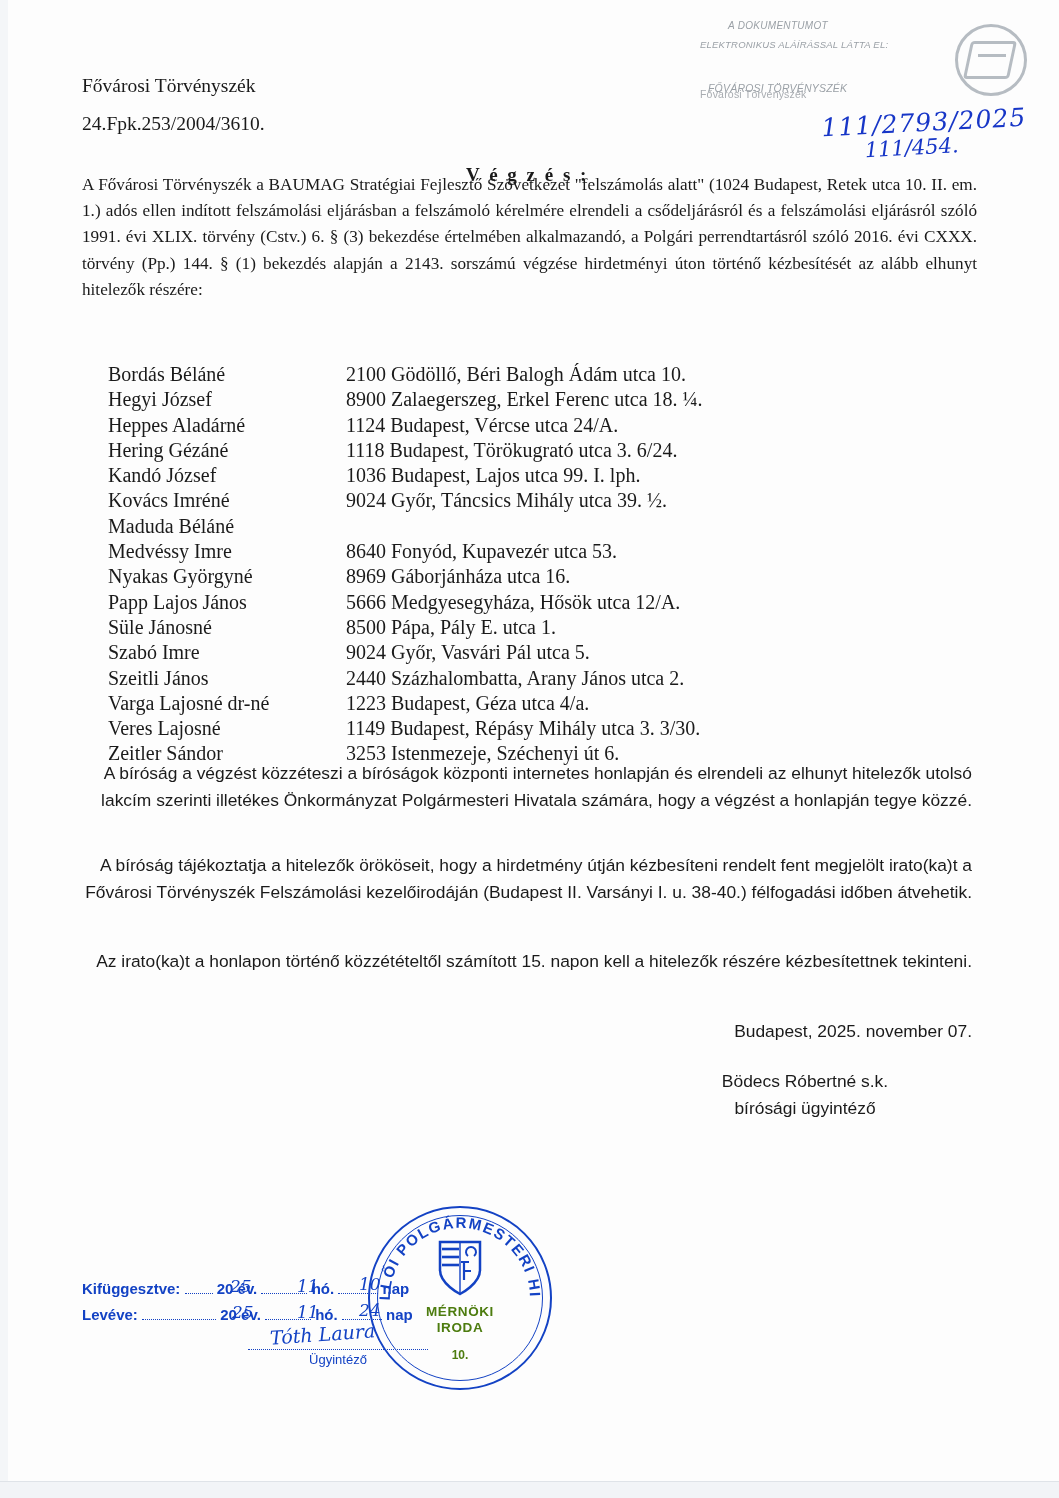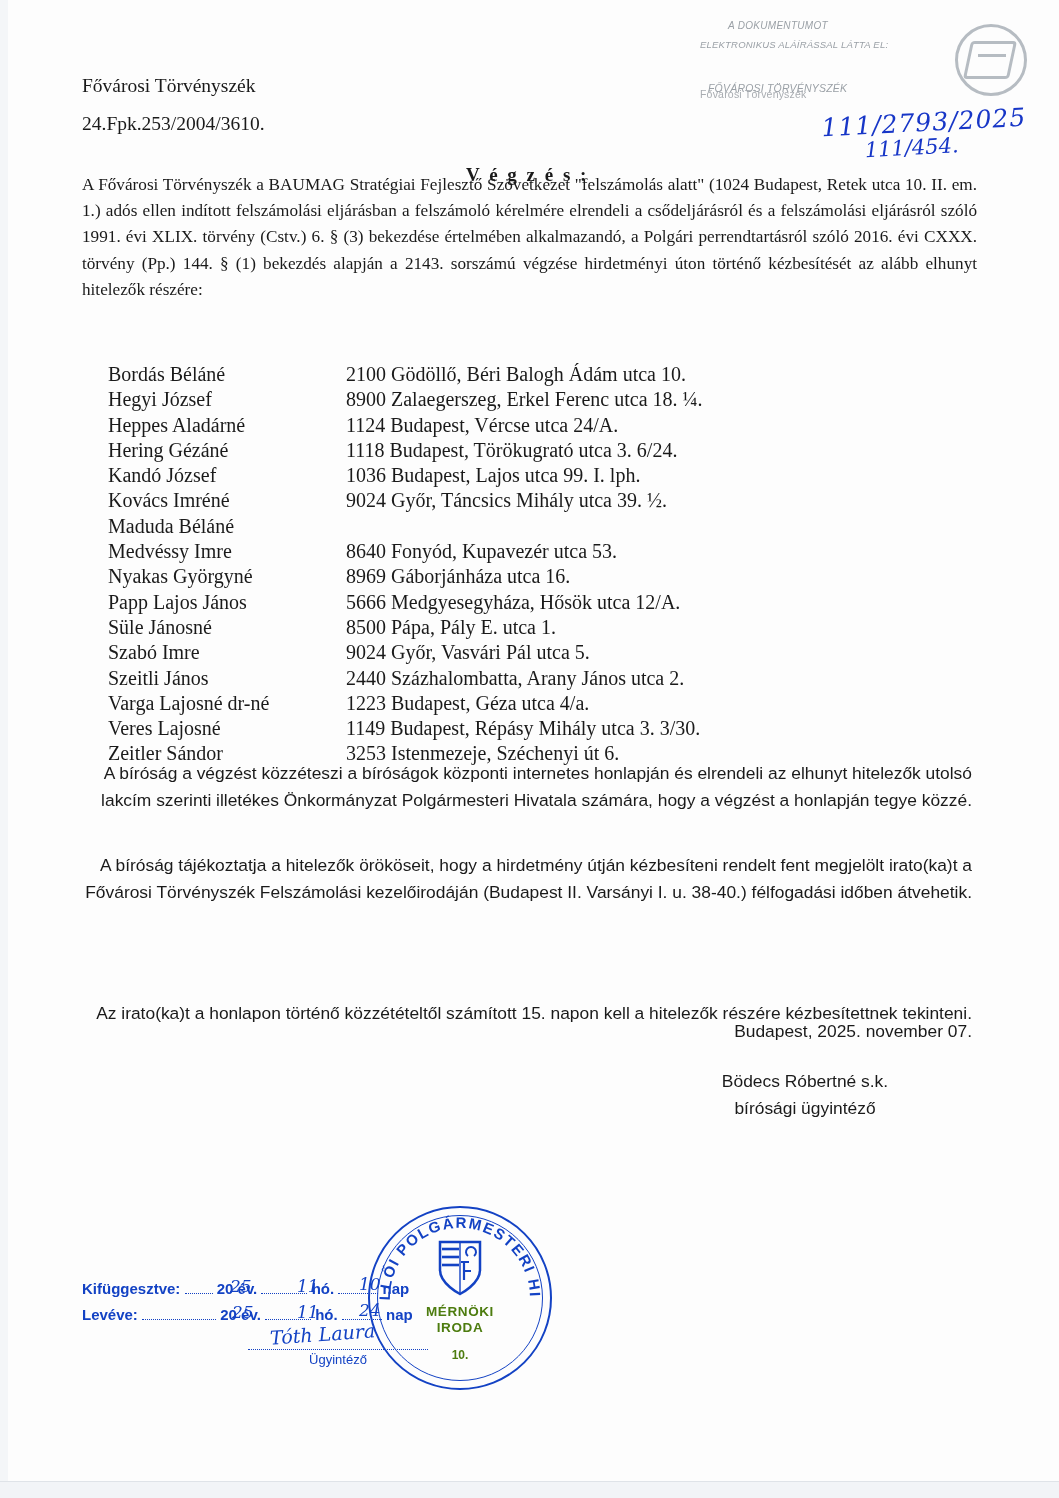--- a/index.html
+++ b/index.html
@@ -179,21 +179,21 @@
     left: 82px;
     width: 890px;
     font-family: "Liberation Sans", sans-serif;
     font-size: 17.4px;
     line-height: 26.5px;
     color: #1a1a1a;
     text-align: right;
   }
   #para1 { top: 760px; }
   #para2 { top: 852px; }
-  #para3 { top: 1000px; }
+  #para3 { top: 948px; }
   #dateline { top: 1018px; }
 
   .signature {
     position: absolute;
     top: 1068px;
     left: 640px;
     width: 330px;
     text-align: center;
     font-family: "Liberation Sans", sans-serif;
     font-size: 17.4px;

